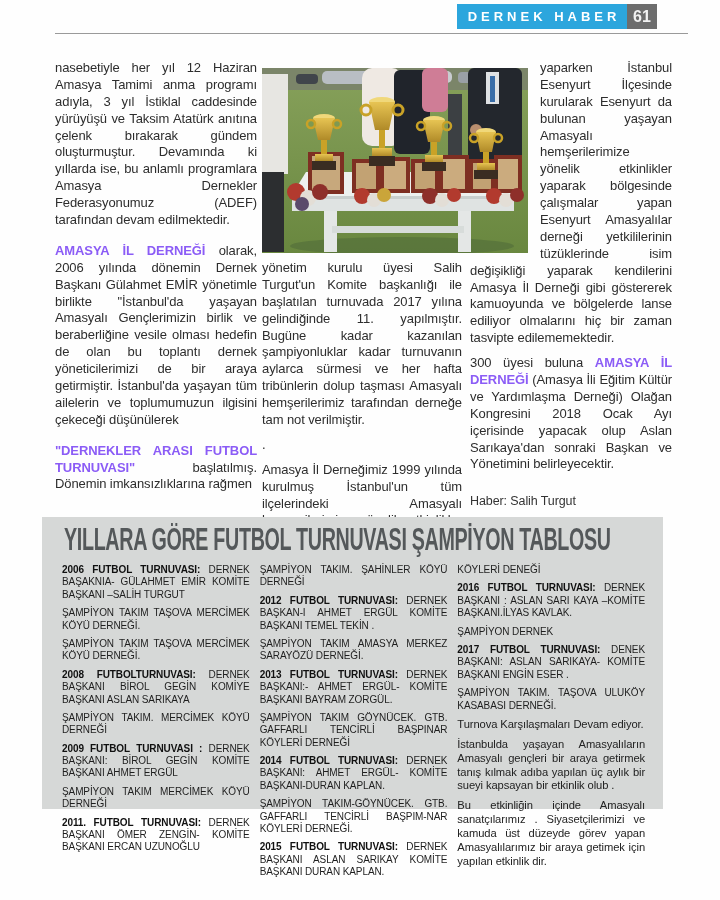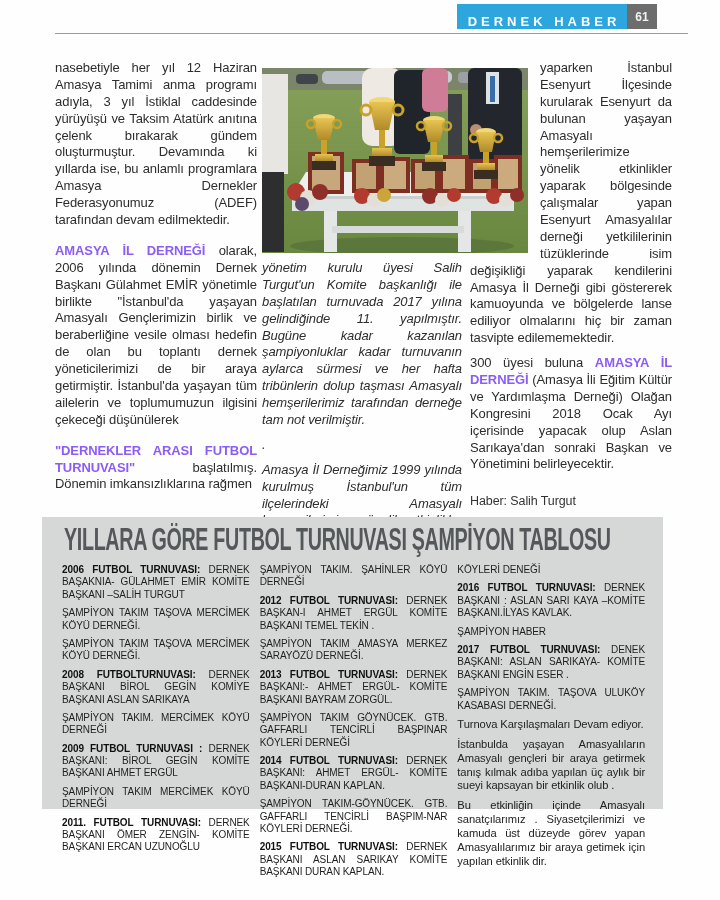--- a/index.html
+++ b/index.html
@@ -2,31 +2,31 @@
 <html><head>
 <meta charset="utf-8">
 <style>
   html,body{margin:0;padding:0;}
   body{font-family:"Liberation Sans","DejaVu Sans",sans-serif;background:#ffffff;}
   .page{position:relative;width:720px;height:900px;background:#fefefe;overflow:hidden;}
 
   
   .hdr-section{position:absolute;left:457px;top:4px;width:174px;height:25px;
     background:#2ca6dd;color:#fff;font-weight:bold;font-size:13px;letter-spacing:4px;
-    display:flex;align-items:flex-end;justify-content:center;}
+    display:flex;align-items:center;justify-content:center;}
   .hdr-page{position:absolute;left:627px;top:4px;width:30px;height:25px;
-    background:#6d6d6d;color:#f2f2f2;font-weight:bold;font-size:12px;
+    background:#6d6d6d;color:#f2f2f2;font-weight:bold;font-size:16px;
     display:flex;align-items:center;justify-content:center;}
   .hdr-rule{position:absolute;left:55px;top:33px;width:633px;height:1px;background:#9a9a9a;}
 
   
   .article{position:absolute;left:55px;top:60px;width:620px;height:452px;}
   .col{position:absolute;top:0;text-align:justify;font-size:13px;line-height:1.3;color:#2d2d2d;letter-spacing:-0.1px;}
   .col1{left:0;width:202px;}
-  .col2{left:207px;width:200px;padding-top:200px;font-style:italic;}
+  .col2{left:207px;width:200px;padding-top:200px;}
   .col3{left:415px;width:202px;}
   .col p{margin:0 0 14px 0;}
   .col .tight{margin:0 0 8px 0;}
   .col b{color:#8b5cf6;}
   .photo-wrap{position:absolute;left:207px;top:8px;width:266px;height:185px;overflow:hidden;}
   .wrap-spacer{float:left;width:70px;height:196px;}
   .byline{margin-top:20px;font-size:12.5px;color:#333;text-align:left;}
 
   
   .panel{position:absolute;left:42px;top:517px;width:621px;height:292px;background:#d6d8d7;}
@@ -205,21 +205,21 @@
         <p class="titem"><b></b><span>ŞAMPİYON TAKIM GÖYNÜCEK. GTB. GAFFARLI TENCİRLİ BAŞPINAR KÖYLERİ DERNEĞİ</span></p>
         <p class="titem"><b>2014 FUTBOL TURNUVASI: </b><span>DERNEK BAŞKANI: AHMET ERGÜL- KOMİTE BAŞKANI-DURAN KAPLAN.</span></p>
         <p class="titem"><b></b><span>ŞAMPİYON TAKIM-GÖYNÜCEK. GTB. GAFFARLI TENCİRLİ BAŞPIM-NAR KÖYLERİ DERNEĞİ.</span></p>
         <p class="titem"><b>2015 FUTBOL TURNUVASI: </b><span>DERNEK BAŞKANI ASLAN SARIKAY KOMİTE BAŞKANI DURAN KAPLAN.</span></p>
 
       </div>
 
       <div class="pcol">
         <p class="titem"><b></b><span>KÖYLERİ DENEĞİ</span></p>
         <p class="titem"><b>2016 FUTBOL TURNUVASI: </b><span>DERNEK BAŞKANI : ASLAN SARI KAYA –KOMİTE BAŞKANI.İLYAS KAVLAK.</span></p>
-        <p class="titem"><b></b><span>ŞAMPİYON HABER</span></p>
+        <p class="titem"><b></b><span>ŞAMPİYON DERNEK</span></p>
         <p class="titem"><b>2017 FUTBOL TURNUVASI: </b><span>DENEK BAŞKANI: ASLAN SARIKAYA- KOMİTE BAŞKANI ENGİN ESER .</span></p>
         <p class="titem"><b></b><span>ŞAMPİYON TAKIM. TAŞOVA ULUKÖY KASABASI DERNEĞİ.</span></p>
         <p class="titem mixed"><b></b><span>Turnova Karşılaşmaları Devam ediyor.</span></p>
         <p class="titem mixed gap-top"><b></b><span>İstanbulda yaşayan Amasyalıların Amasyalı gençleri bir araya getirmek tanış kılmak  adıba yapılan  üç aylık bir sueyi kapsayan bir etkinlik olub .</span></p>
         <p class="titem mixed"><b></b><span>Bu etkinliğin içinde Amasyalı sanatçılarımız . Siyasetçilerimizi ve kamuda üst düzeyde görev yapan Amasyalılarımız bir araya getimek için yapılan etkinlik dir.</span></p>
       </div>
 
     </div>
   </div>
 

